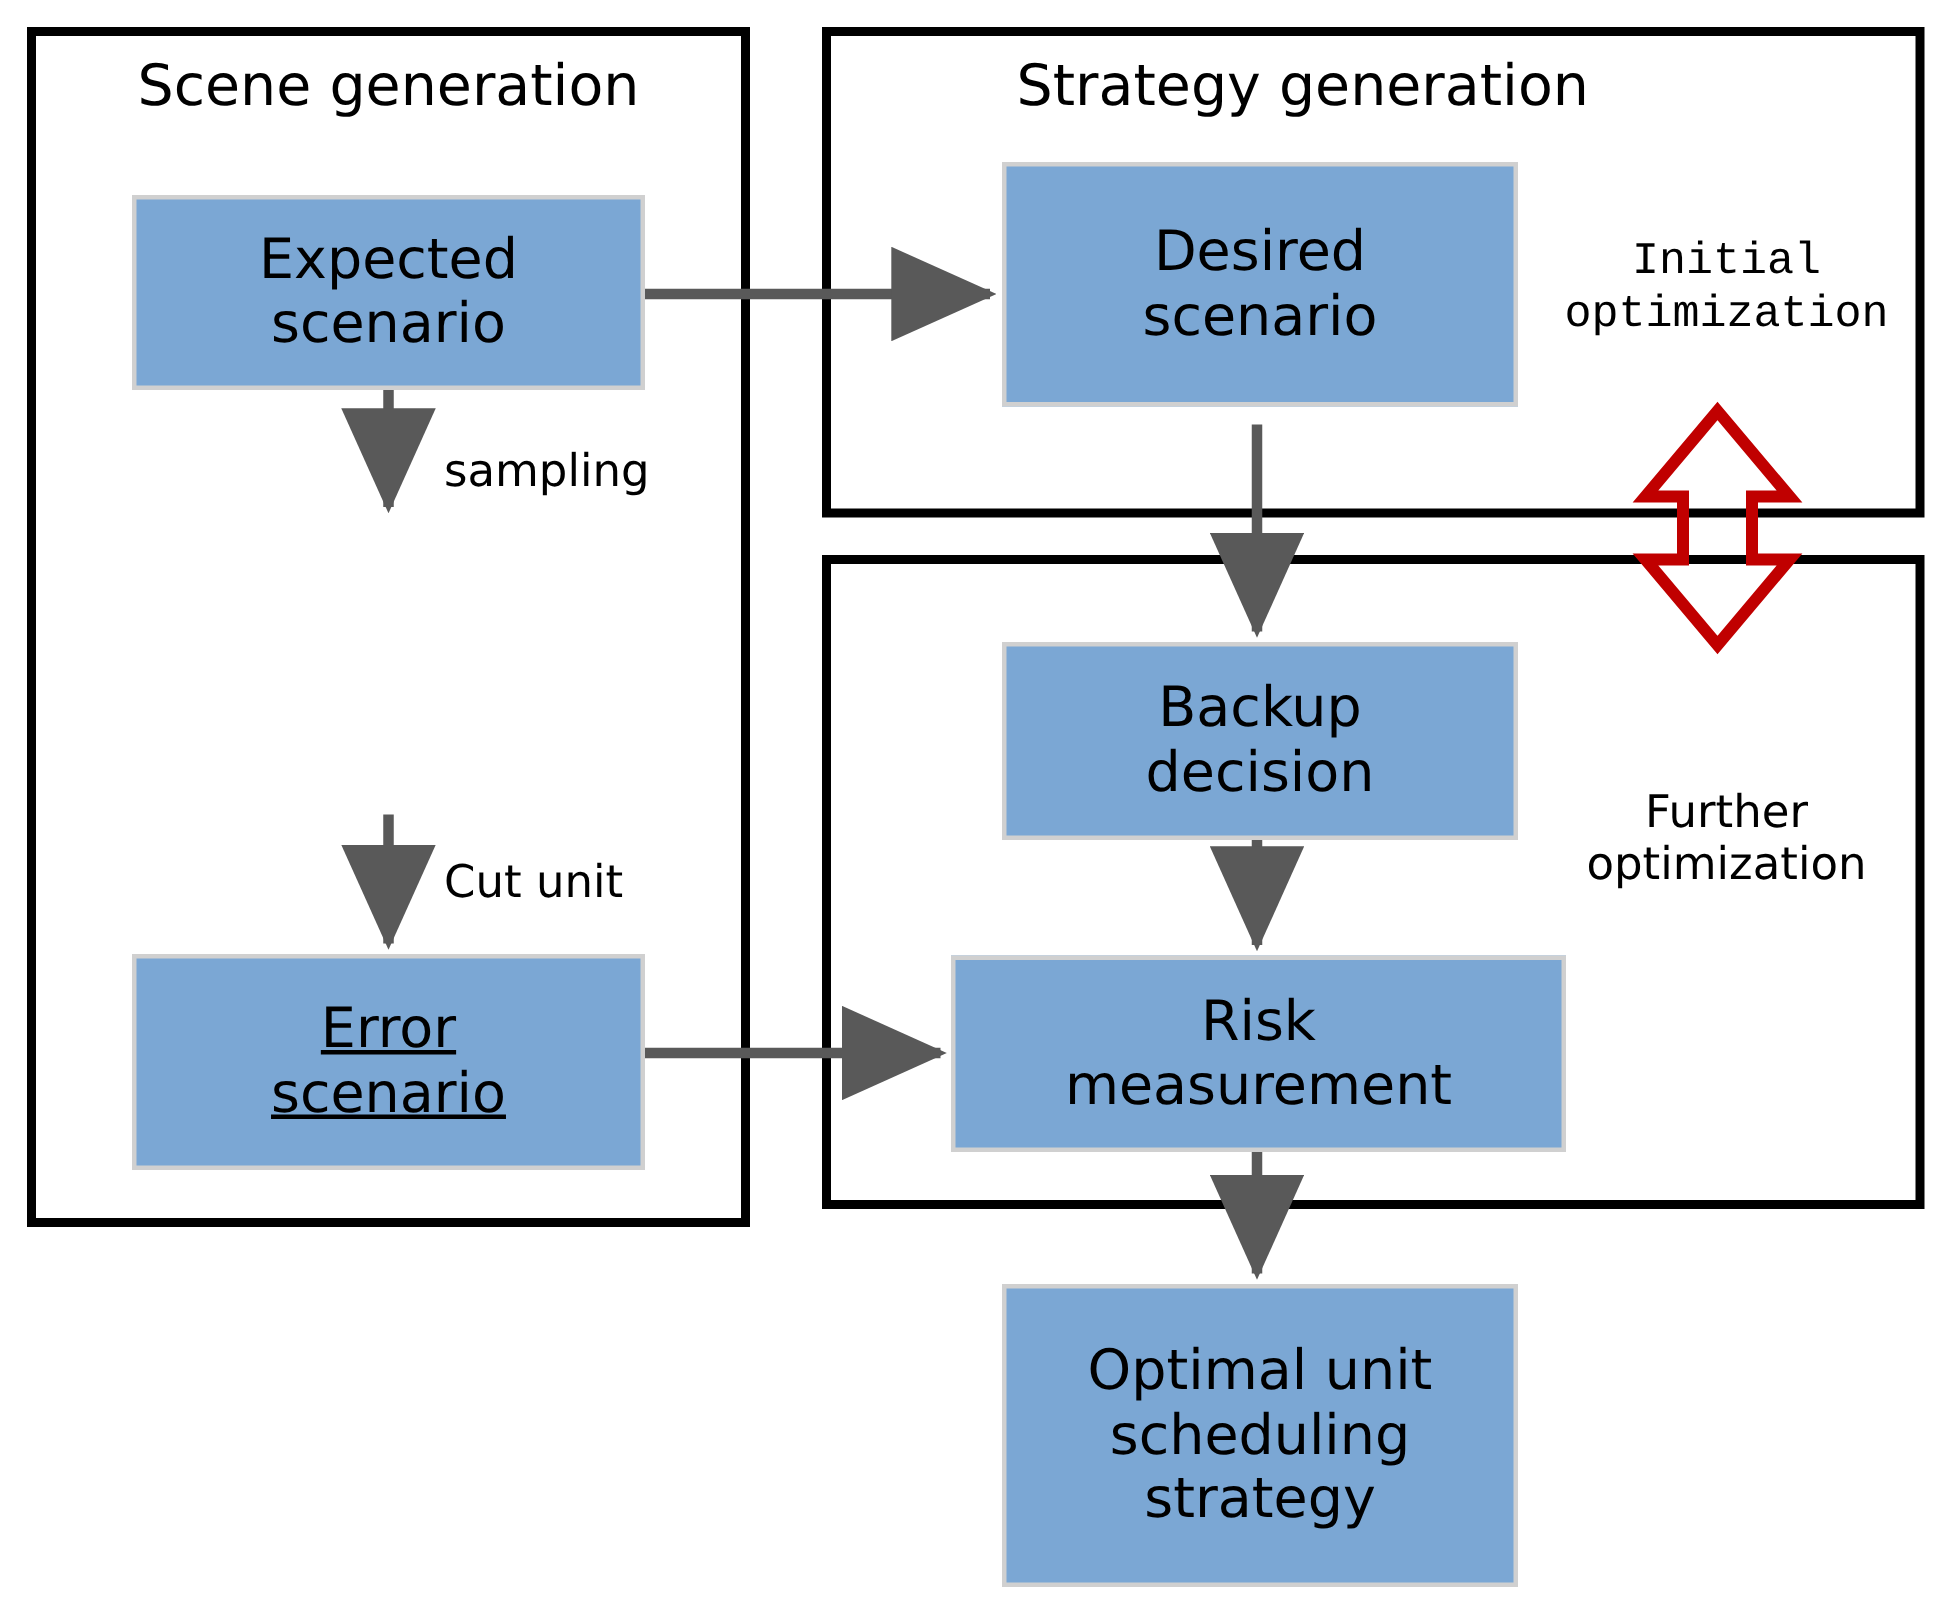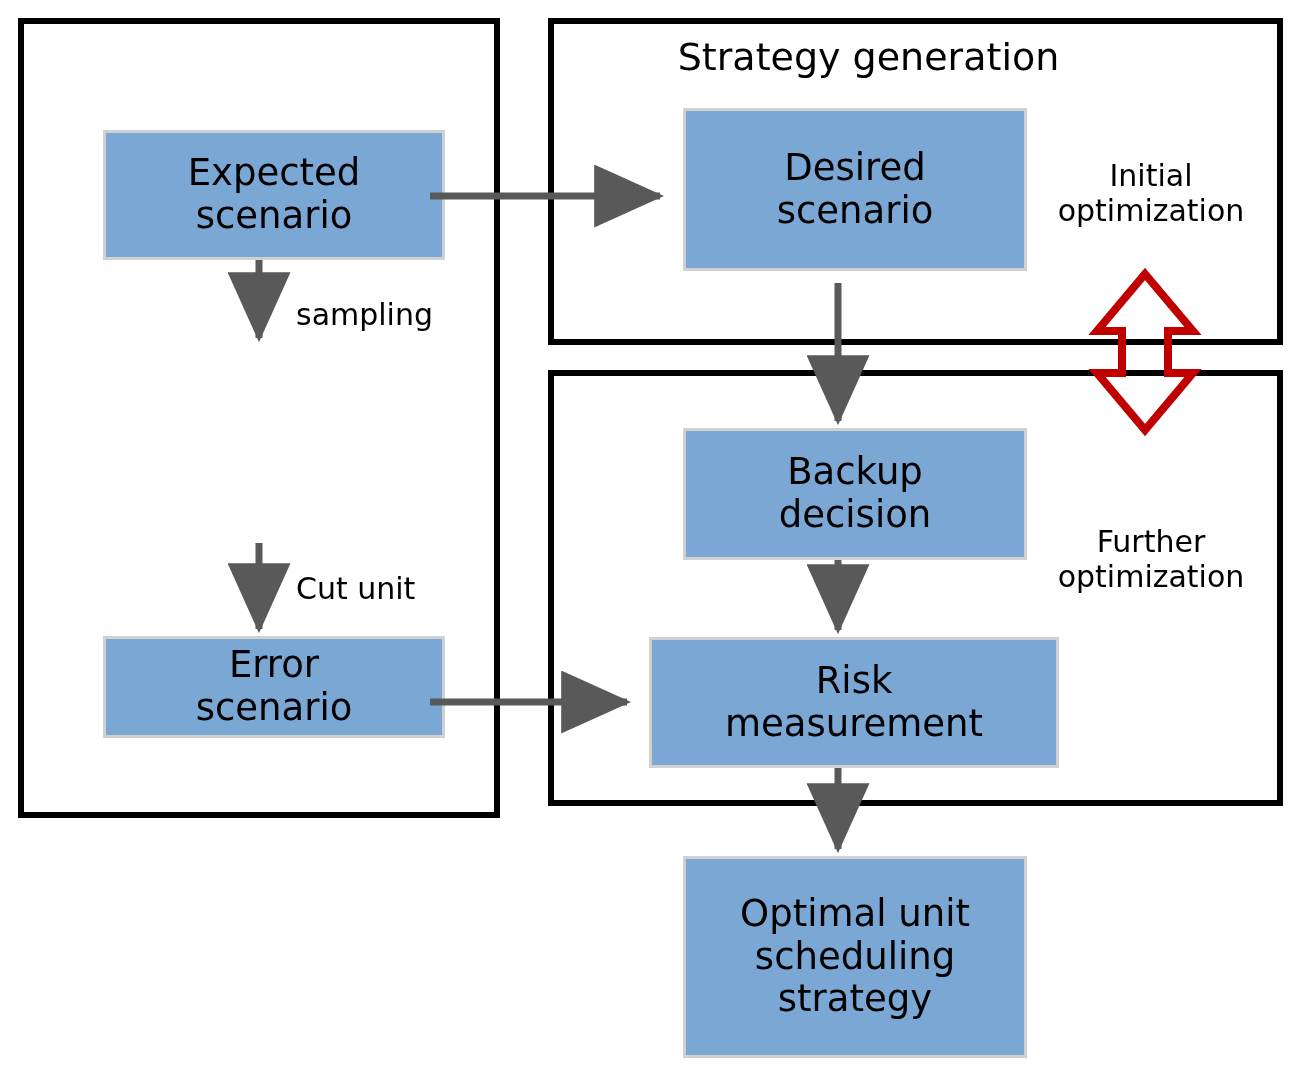--- a/index.html
+++ b/index.html
@@ -4,46 +4,47 @@
 <style>
   html,body{margin:0;padding:0;background:#ffffff;}
   body{width:1302px;height:1072px;font-family:"DejaVu Sans",sans-serif;}
   #stage{position:relative;width:1302px;height:1072px;overflow:hidden;background:#fff;}
 
   .panel{position:absolute;border:6px solid #000;background:transparent;box-sizing:border-box;}
   .panel-title{position:absolute;text-align:center;color:#000;font-size:38px;line-height:1.05;white-space:nowrap;}
 
   .node{position:absolute;background:#7BA7D4;border:3px solid #D0D0D0;box-sizing:border-box;
         display:flex;align-items:center;justify-content:center;text-align:center;
-        color:#000;font-size:37px;line-height:1.16;padding:2px 6px;margin-left:15px;}
+        color:#000;font-size:37px;line-height:1.16;padding:2px 6px;}
 
   .edge-label{position:absolute;color:#000;font-size:30px;line-height:1.15;white-space:nowrap;text-align:center;}
   .side-label{position:absolute;color:#000;font-size:30px;line-height:1.18;text-align:center;}
 
   svg.overlay{position:absolute;left:0;top:0;width:1302px;height:1072px;pointer-events:none;}
 </style>
 </head>
 <body>
 
 <div id="stage">
 
   <div class="panel" style="left:18px;top:18px;width:482px;height:800px;"></div>
+  <div class="panel-title" style="left:18px;top:38px;width:482px;">Scene generation</div>
 
   <div class="panel" style="left:548px;top:18px;width:735px;height:327px;"></div>
   <div class="panel-title" style="left:548px;top:38px;width:641px;">Strategy generation</div>
 
   <div class="panel" style="left:548px;top:370px;width:735px;height:436px;"></div>
 
   <div class="node" style="left:88px;top:130px;width:342px;height:130px;">
     <span style="white-space:pre-line;">Expected
 scenario</span>
   </div>
 
 
-  <div class="node" style="left:88px;top:636px;width:342px;height:102px;">
+  <div class="node" style="left:88px;top:636px;width:342px;height:144px;text-decoration:underline;">
     <span style="white-space:pre-line;">Error
 scenario</span>
   </div>
 
   <div class="node" style="left:668px;top:108px;width:344px;height:163px;">
     <span style="white-space:pre-line;">Desired
 scenario</span>
   </div>
 
   <div class="node" style="left:668px;top:428px;width:344px;height:132px;">
@@ -58,21 +59,21 @@
 
   <div class="node" style="left:668px;top:856px;width:344px;height:202px;">
     <span style="white-space:pre-line;">Optimal unit
 scheduling
 strategy</span>
   </div>
 
   <div class="edge-label" style="left:296px;top:298px;">sampling</div>
   <div class="edge-label" style="left:296px;top:572px;">Cut unit</div>
 
-  <div class="side-label" style="left:1026px;top:158px;width:250px;">
+  <div class="side-label" style="left:1026px;top:158px;width:250px;font-family:Liberation Mono, monospace;">
     <div>Initial</div>
     <div>optimization</div>
   </div>
 
   <div class="side-label" style="left:1026px;top:524px;width:250px;">
     <div>Further</div>
     <div>optimization</div>
   </div>
 
   <svg class="overlay" viewBox="0 0 1302 1072">

